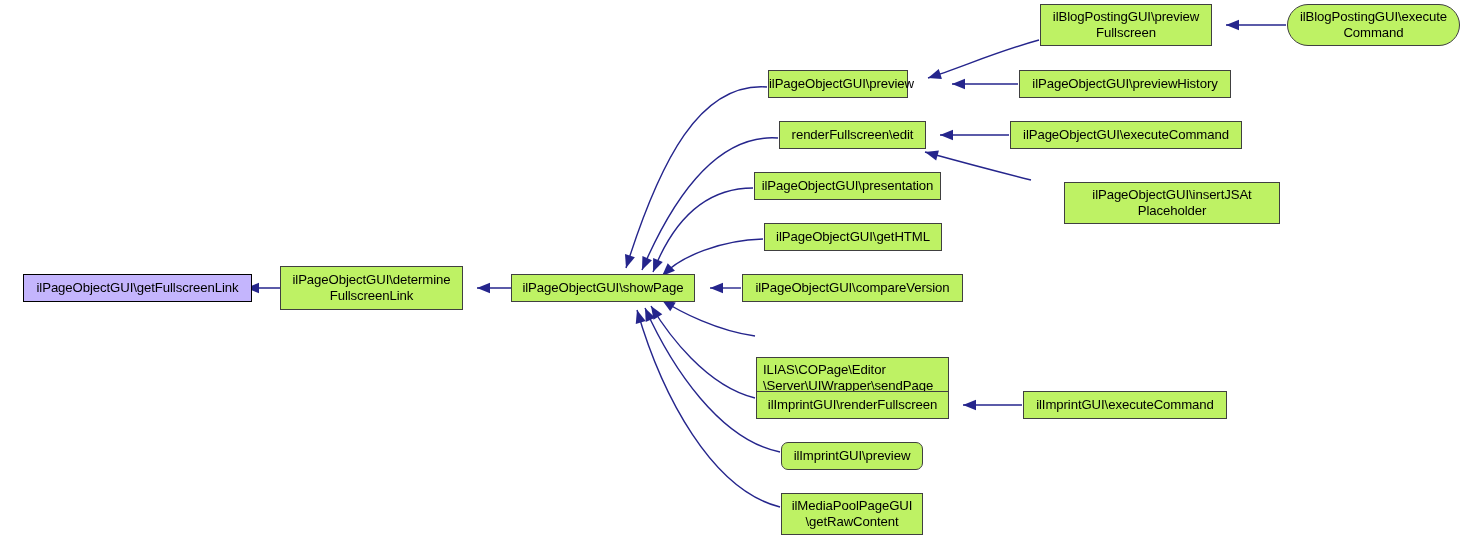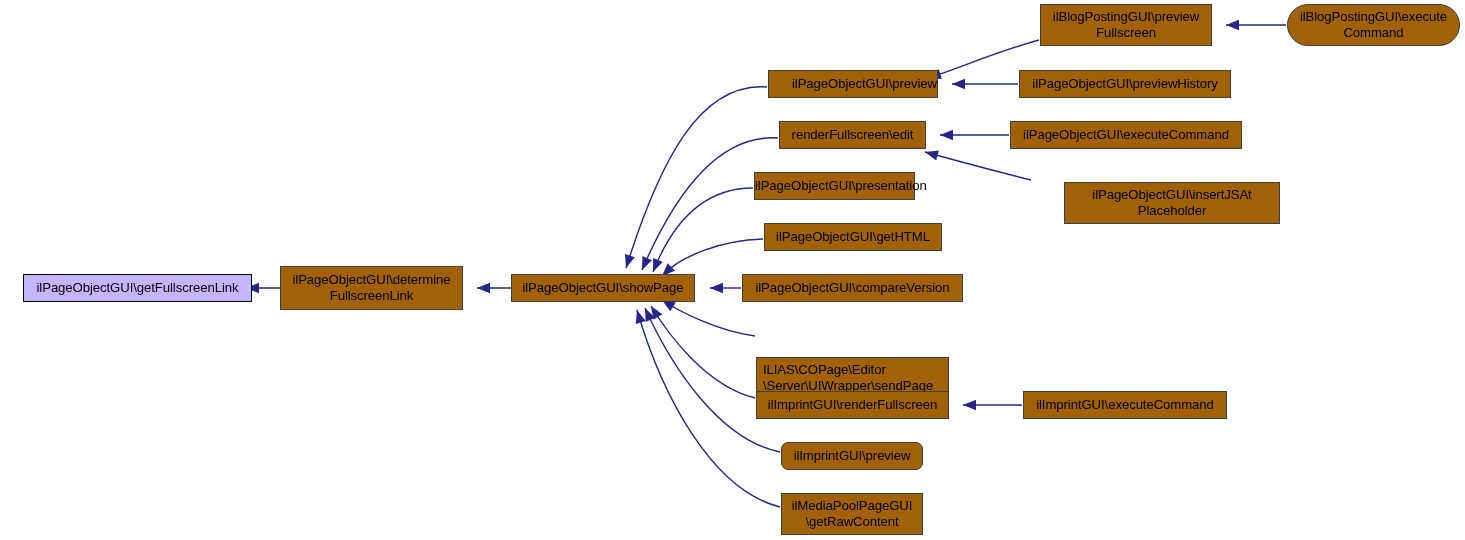--- a/index.html
+++ b/index.html
@@ -20,21 +20,21 @@
     left: 0;
     top: 0;
     width: 1465px;
     height: 540px;
     pointer-events: none;
   }
   .node {
     position: absolute;
     box-sizing: border-box;
     border: 1px solid #404040;
-    background: #a16207;
+    background: #bef264;
     color: #000000;
     font-size: 13.2px;
     line-height: 16px;
     display: flex;
     align-items: center;
     justify-content: center;
     text-align: center;
     white-space: pre-line;
     letter-spacing: -0.1px;
   }
@@ -91,23 +91,23 @@
       <polygon points="0,0 -13,-5.2 -13,5.2" fill="#25258c" transform="translate(925,152) rotate(-164.63255776760514)"></polygon>
       <path d="M 1022,405 L 963,405" fill="none" stroke="#25258c" stroke-width="1.4"></path>
       <polygon points="0,0 -13,-5.2 -13,5.2" fill="#25258c" transform="translate(963,405) rotate(180)"></polygon>
       <path d="M 1286,25 L 1226,25" fill="none" stroke="#25258c" stroke-width="1.4"></path>
       <polygon points="0,0 -13,-5.2 -13,5.2" fill="#25258c" transform="translate(1226,25) rotate(180)"></polygon>
     </svg>
 <div class="node highlight" style="left: 3px; top: 274px; width: 229px; height: 28px;"><span class="node-label">ilPageObjectGUI\getFullscreenLink</span></div>
     <div class="node" style="left: 280px; top: 266px; width: 183px; height: 44px;"><span class="node-label">ilPageObjectGUI\determine
 FullscreenLink</span></div>
     <div class="node" style="left: 511px; top: 274px; width: 184px; height: 28px;"><span class="node-label">ilPageObjectGUI\showPage</span></div>
-    <div class="node" style="left: 768px; top: 70px; width: 170px; height: 28px; text-align: right;"><span class="node-label">ilPageObjectGUI\preview</span></div>
+    <div class="node" style="left: 768px; top: 70px; width: 140px; height: 28px;"><span class="node-label">ilPageObjectGUI\preview</span></div>
     <div class="node" style="left: 779px; top: 121px; width: 147px; height: 28px;"><span class="node-label">renderFullscreen\edit</span></div>
-    <div class="node" style="left: 754px; top: 172px; width: 161px; height: 28px;"><span class="node-label">ilPageObjectGUI\presentation</span></div>
+    <div class="node" style="left: 754px; top: 172px; width: 187px; height: 28px;"><span class="node-label">ilPageObjectGUI\presentation</span></div>
     <div class="node" style="left: 764px; top: 223px; width: 178px; height: 28px;"><span class="node-label">ilPageObjectGUI\getHTML</span></div>
     <div class="node" style="left: 742px; top: 274px; width: 221px; height: 28px;"><span class="node-label">ilPageObjectGUI\compareVersion</span></div>
     <div class="node leftalign" style="left: 756px; top: 325px; width: 193px; height: 41px;"><span class="node-label">ILIAS\COPage\Editor
 \Server\UIWrapper\sendPage</span></div>
     <div class="node" style="left: 756px; top: 391px; width: 193px; height: 28px;"><span class="node-label">ilImprintGUI\renderFullscreen</span></div>
     <div class="node" style="left: 781px; top: 442px; width: 142px; height: 28px; border-radius: 7px;"><span class="node-label">ilImprintGUI\preview</span></div>
     <div class="node" style="left: 781px; top: 493px; width: 142px; height: 42px;"><span class="node-label">ilMediaPoolPageGUI
 \getRawContent</span></div>
     <div class="node" style="left: 1040px; top: 4px; width: 172px; height: 42px;"><span class="node-label">ilBlogPostingGUI\preview
 Fullscreen</span></div>

